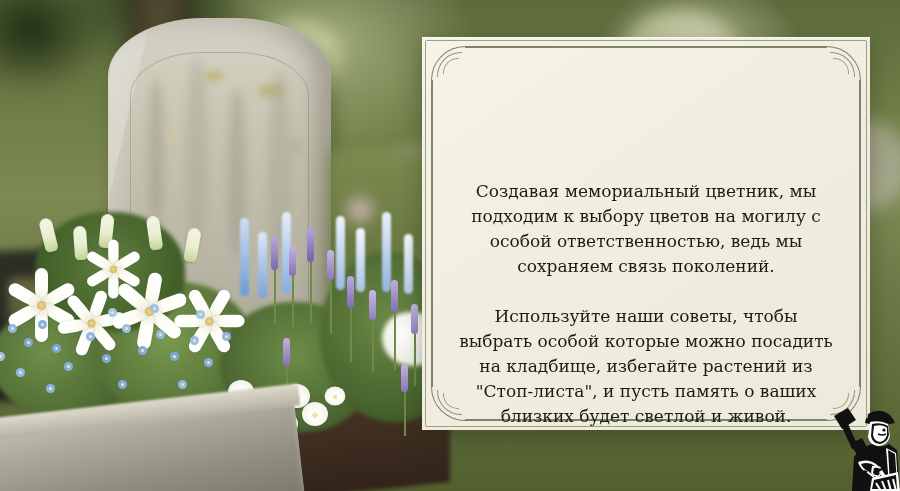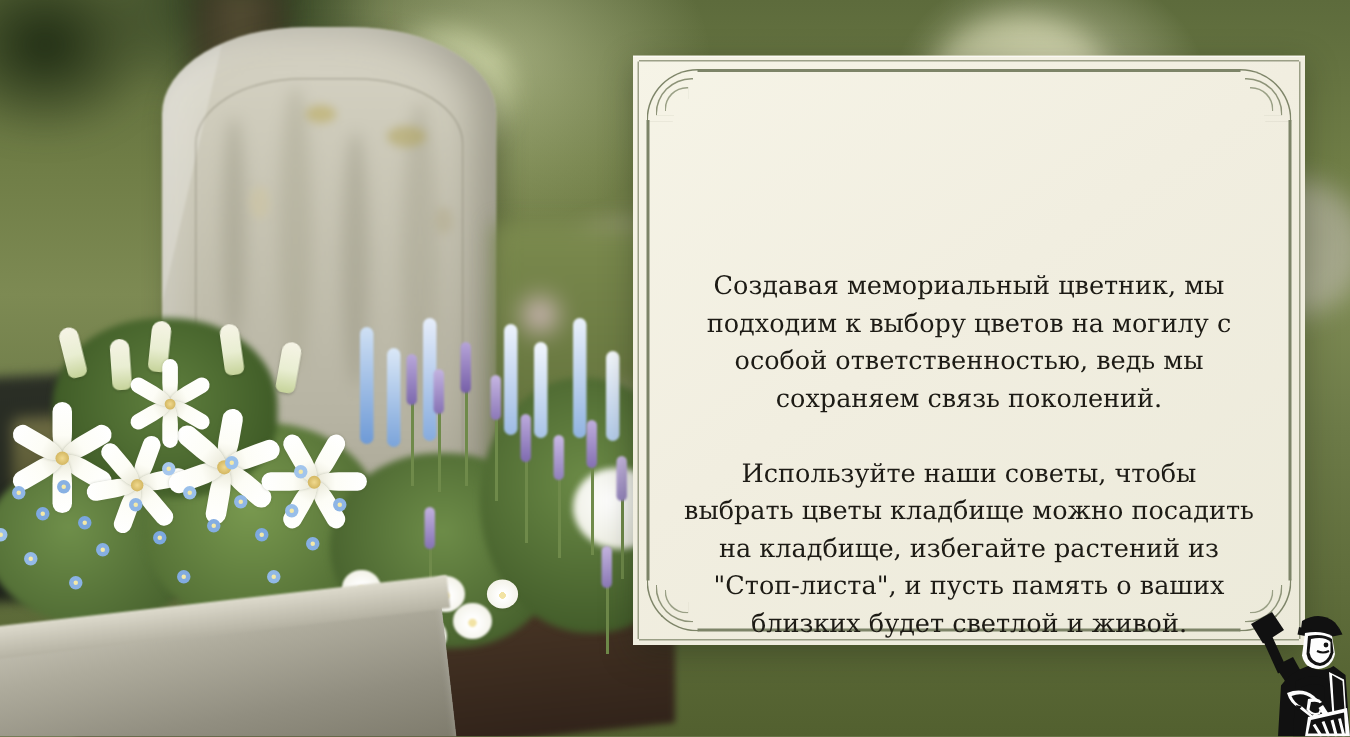--- a/index.html
+++ b/index.html
@@ -308,21 +308,21 @@
 
       <div class="ln h2" style="left:-5px;right:-5px;top:-6px;"></div>
       <div class="ln h2" style="left:-5px;right:-5px;bottom:-6px;"></div>
       <div class="ln v2" style="top:-5px;bottom:-5px;left:-6px;"></div>
       <div class="ln v2" style="top:-5px;bottom:-5px;right:-6px;"></div>
     </div>
 
 
     <div class="card-body">
       <p>Создавая мемориальный цветник, мы подходим к выбору цветов на могилу с особой ответственностью, ведь мы сохраняем связь поколений.</p>
-      <p>Используйте наши советы, чтобы выбрать цветы кладбище можно посадить на кладбище, избегайте растений из "Стоп-листа", и пусть память о ваших близких будет светлой и живой.</p>
+      <p>Используйте наши советы, чтобы выбрать особой которые можно посадить на кладбище, избегайте растений из "Стоп-листа", и пусть память о ваших близких будет светлой и живой.</p>
     </div>
   </div>
 
   <div class="logo">
     <svg viewBox="0 0 72 87" width="72" height="87" aria-hidden="true">
       <g fill="#111111">
 
         <path d="M6 12 L20 4 L28 16 L14 25 Z"></path>
 
         <path d="M14 23 L20 20 L30 42 L24 45 Z"></path>

